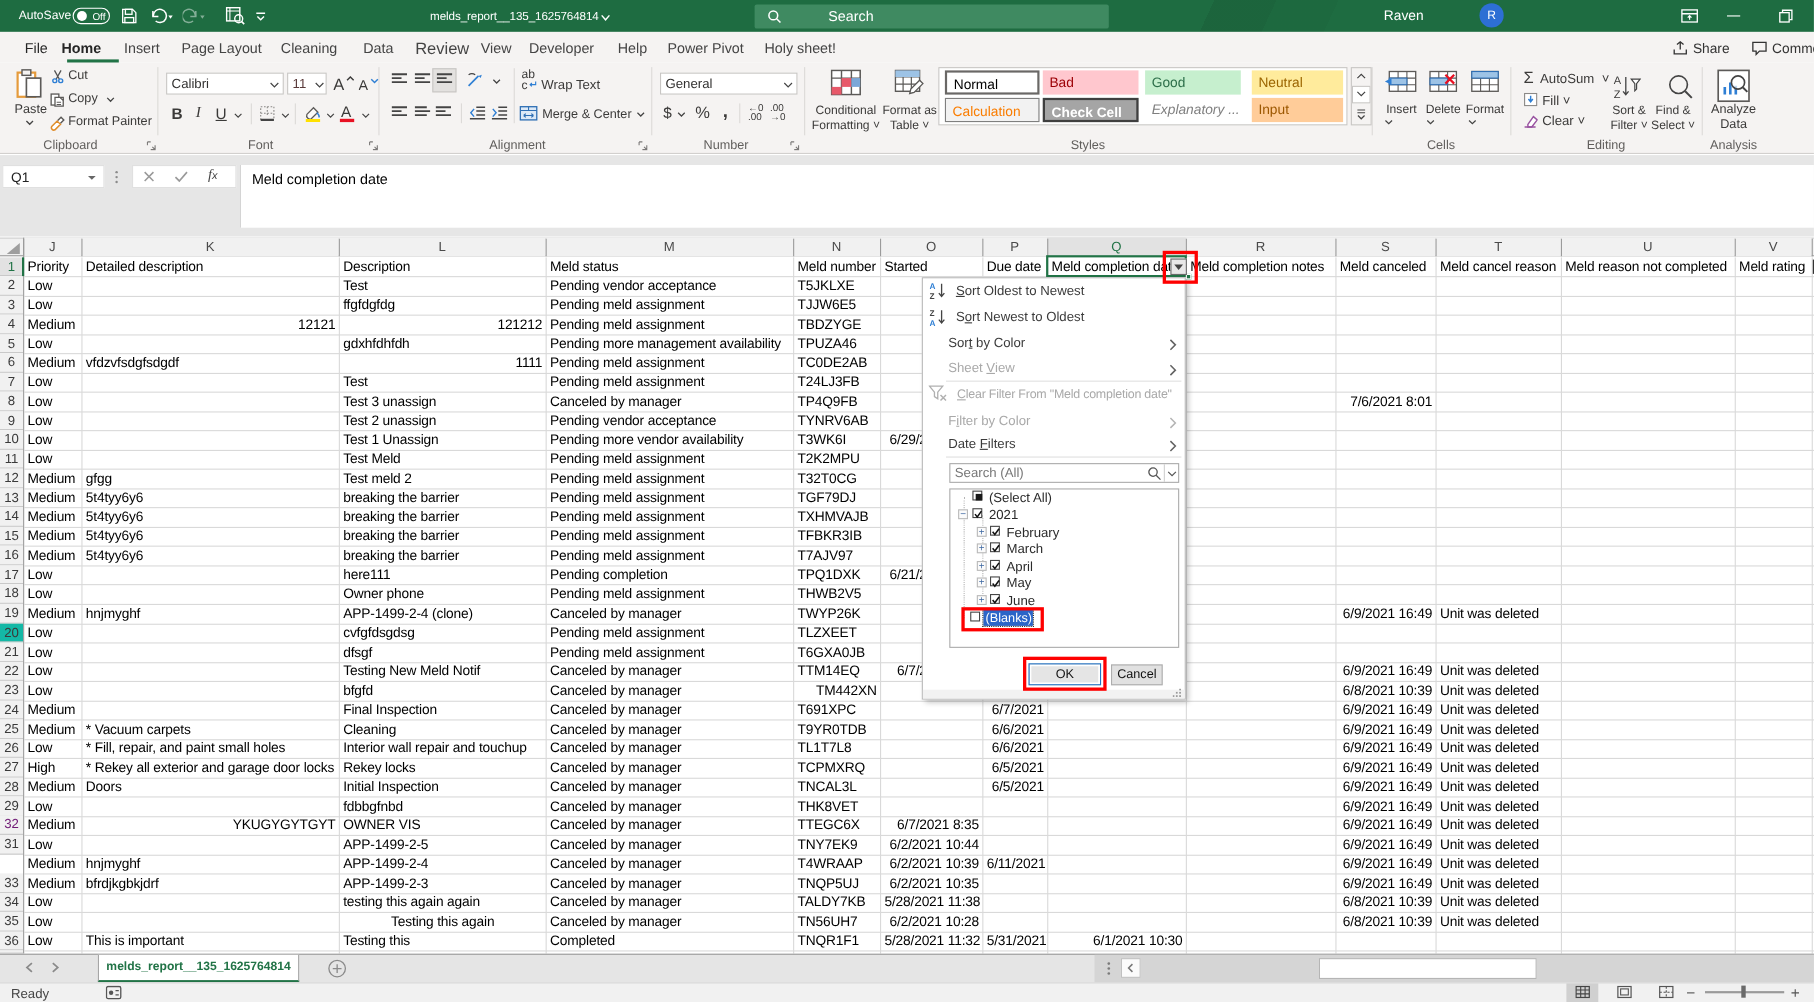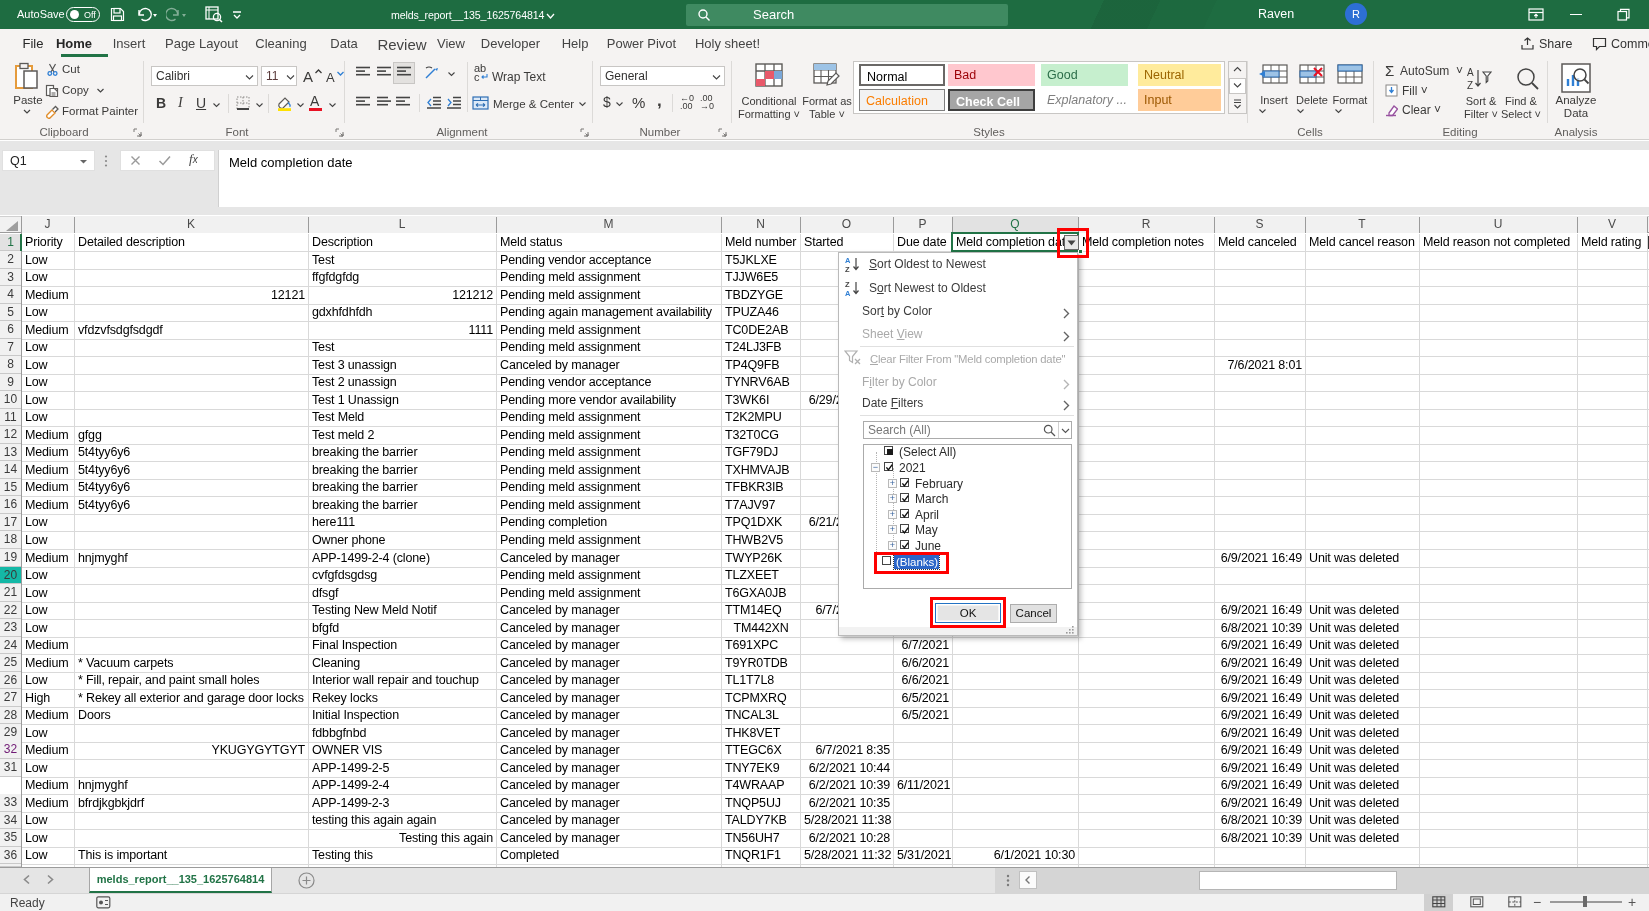--- a/index.html
+++ b/index.html
@@ -98,21 +98,21 @@
     <div class="ab" style="left:0;top:57px;width:1649px;height:83px;background:#f5f3f2;border-bottom:1px solid #d2d0ce"></div>
     <div class="ab" style="left:143px;top:61px;width:1px;height:62px;background:#dcdad8"></div>
     <div class="ab" style="left:344px;top:61px;width:1px;height:62px;background:#dcdad8"></div>
     <div class="ab" style="left:592px;top:61px;width:1px;height:62px;background:#dcdad8"></div>
     <div class="ab" style="left:731px;top:61px;width:1px;height:62px;background:#dcdad8"></div>
     <div class="ab" style="left:1247px;top:61px;width:1px;height:62px;background:#dcdad8"></div>
     <div class="ab" style="left:1373px;top:61px;width:1px;height:62px;background:#dcdad8"></div>
     <div class="ab" style="left:1547px;top:61px;width:1px;height:62px;background:#dcdad8"></div>
     <div class="ab" style="left:14px;top:126px;width:100px;text-align:center;font-size:11.5px;color:#605e5c">Clipboard</div>
     <div class="ab" style="left:187px;top:126px;width:100px;text-align:center;font-size:11.5px;color:#605e5c">Font</div>
-    <div class="ab" style="left:412px;top:126px;width:100px;text-align:center;font-size:11.5px;color:#605e5c">Alignment</div>
+    <div class="ab" style="left:396px;top:126px;width:100px;text-align:right;font-size:11.5px;color:#605e5c">Alignment</div>
     <div class="ab" style="left:610px;top:126px;width:100px;text-align:center;font-size:11.5px;color:#605e5c">Number</div>
     <div class="ab" style="left:939px;top:126px;width:100px;text-align:center;font-size:11.5px;color:#605e5c">Styles</div>
     <div class="ab" style="left:1260px;top:126px;width:100px;text-align:center;font-size:11.5px;color:#605e5c">Cells</div>
     <div class="ab" style="left:1410px;top:126px;width:100px;text-align:center;font-size:11.5px;color:#605e5c">Editing</div>
     <div class="ab" style="left:1526px;top:126px;width:100px;text-align:center;font-size:11.5px;color:#605e5c">Analysis</div>
     <svg class="ab" style="left:133px;top:128px" width="9" height="9" viewBox="0 0 9 9">
       <path d="M1 1 h3 M1 1 v3 M8 4 v4 h-4 M5.5 5.5 l2.5 2.5 M8 5.8 v2.2 h-2.2" fill="none" stroke="#7a7877" stroke-width="1"></path>
     </svg>
     <svg class="ab" style="left:335px;top:128px" width="9" height="9" viewBox="0 0 9 9">
       <path d="M1 1 h3 M1 1 v3 M8 4 v4 h-4 M5.5 5.5 l2.5 2.5 M8 5.8 v2.2 h-2.2" fill="none" stroke="#7a7877" stroke-width="1"></path>
@@ -540,21 +540,21 @@
     <div class="cell" style="left:309px;top:269.1px;width:187px;text-align:left;line-height:17px">ffgfdgfdg</div>
     <div class="cell" style="left:497px;top:269.1px;width:224px;text-align:left;line-height:17px">Pending meld assignment</div>
     <div class="cell" style="left:722px;top:269.1px;width:78px;text-align:left;line-height:17px">TJJW6E5</div>
     <div class="cell" style="left:22px;top:286.7px;width:52px;text-align:left;line-height:17px">Medium</div>
     <div class="cell" style="left:75px;top:286.7px;width:233px;text-align:right;line-height:17px">12121</div>
     <div class="cell" style="left:309px;top:286.7px;width:187px;text-align:right;line-height:17px">121212</div>
     <div class="cell" style="left:497px;top:286.7px;width:224px;text-align:left;line-height:17px">Pending meld assignment</div>
     <div class="cell" style="left:722px;top:286.7px;width:78px;text-align:left;line-height:17px">TBDZYGE</div>
     <div class="cell" style="left:22px;top:304.2px;width:52px;text-align:left;line-height:17px">Low</div>
     <div class="cell" style="left:309px;top:304.2px;width:187px;text-align:left;line-height:17px">gdxhfdhfdh</div>
-    <div class="cell" style="left:497px;top:304.2px;width:224px;text-align:left;line-height:17px">Pending again management availability</div>
+    <div class="cell" style="left:497px;top:304.2px;width:224px;text-align:left;line-height:17px">Pending more management availability</div>
     <div class="cell" style="left:722px;top:304.2px;width:78px;text-align:left;line-height:17px">TPUZA46</div>
     <div class="cell" style="left:22px;top:321.7px;width:52px;text-align:left;line-height:17px">Medium</div>
     <div class="cell" style="left:75px;top:321.7px;width:233px;text-align:left;line-height:17px">vfdzvfsdgfsdgdf</div>
     <div class="cell" style="left:309px;top:321.7px;width:187px;text-align:right;line-height:17px">1111</div>
     <div class="cell" style="left:497px;top:321.7px;width:224px;text-align:left;line-height:17px">Pending meld assignment</div>
     <div class="cell" style="left:722px;top:321.7px;width:78px;text-align:left;line-height:17px">TC0DE2AB</div>
     <div class="cell" style="left:22px;top:339.2px;width:52px;text-align:left;line-height:17px">Low</div>
     <div class="cell" style="left:309px;top:339.2px;width:187px;text-align:left;line-height:17px">Test</div>
     <div class="cell" style="left:497px;top:339.2px;width:224px;text-align:left;line-height:17px">Pending meld assignment</div>
     <div class="cell" style="left:722px;top:339.2px;width:78px;text-align:left;line-height:17px">T24LJ3FB</div>
@@ -628,21 +628,21 @@
     <div class="cell" style="left:22px;top:602.0px;width:52px;text-align:left;line-height:17px">Low</div>
     <div class="cell" style="left:309px;top:602.0px;width:187px;text-align:left;line-height:17px">Testing New Meld Notif</div>
     <div class="cell" style="left:497px;top:602.0px;width:224px;text-align:left;line-height:17px">Canceled by manager</div>
     <div class="cell" style="left:722px;top:602.0px;width:78px;text-align:left;line-height:17px">TTM14EQ</div>
     <div class="cell" style="left:801px;top:602.0px;width:92px;text-align:right;line-height:17px">6/7/2021 9:18</div>
     <div class="cell" style="left:1215px;top:602.0px;width:90px;text-align:right;line-height:17px">6/9/2021 16:49</div>
     <div class="cell" style="left:1306px;top:602.0px;width:113px;text-align:left;line-height:17px">Unit was deleted</div>
     <div class="cell" style="left:22px;top:619.5px;width:52px;text-align:left;line-height:17px">Low</div>
     <div class="cell" style="left:309px;top:619.5px;width:187px;text-align:left;line-height:17px">bfgfd</div>
     <div class="cell" style="left:497px;top:619.5px;width:224px;text-align:left;line-height:17px">Canceled by manager</div>
-    <div class="cell" style="left:722px;top:619.5px;width:78px;text-align:center;line-height:17px">TM442XN</div>
+    <div class="cell" style="left:722px;top:619.5px;width:78px;text-align:right;line-height:17px">TM442XN</div>
     <div class="cell" style="left:1215px;top:619.5px;width:90px;text-align:right;line-height:17px">6/8/2021 10:39</div>
     <div class="cell" style="left:1306px;top:619.5px;width:113px;text-align:left;line-height:17px">Unit was deleted</div>
     <div class="cell" style="left:22px;top:637.1px;width:52px;text-align:left;line-height:17px">Medium</div>
     <div class="cell" style="left:309px;top:637.1px;width:187px;text-align:left;line-height:17px">Final Inspection</div>
     <div class="cell" style="left:497px;top:637.1px;width:224px;text-align:left;line-height:17px">Canceled by manager</div>
     <div class="cell" style="left:722px;top:637.1px;width:78px;text-align:left;line-height:17px">T691XPC</div>
     <div class="cell" style="left:894px;top:637.1px;width:58px;text-align:right;line-height:17px">6/7/2021</div>
     <div class="cell" style="left:1215px;top:637.1px;width:90px;text-align:right;line-height:17px">6/9/2021 16:49</div>
     <div class="cell" style="left:1306px;top:637.1px;width:113px;text-align:left;line-height:17px">Unit was deleted</div>
     <div class="cell" style="left:22px;top:654.6px;width:52px;text-align:left;line-height:17px">Medium</div>
@@ -716,21 +716,21 @@
     <div class="cell" style="left:1215px;top:794.7px;width:90px;text-align:right;line-height:17px">6/9/2021 16:49</div>
     <div class="cell" style="left:1306px;top:794.7px;width:113px;text-align:left;line-height:17px">Unit was deleted</div>
     <div class="cell" style="left:22px;top:812.3px;width:52px;text-align:left;line-height:17px">Low</div>
     <div class="cell" style="left:309px;top:812.3px;width:187px;text-align:left;line-height:17px">testing this again again</div>
     <div class="cell" style="left:497px;top:812.3px;width:224px;text-align:left;line-height:17px">Canceled by manager</div>
     <div class="cell" style="left:722px;top:812.3px;width:78px;text-align:left;line-height:17px">TALDY7KB</div>
     <div class="cell" style="left:801px;top:812.3px;width:92px;text-align:right;line-height:17px">5/28/2021 11:38</div>
     <div class="cell" style="left:1215px;top:812.3px;width:90px;text-align:right;line-height:17px">6/8/2021 10:39</div>
     <div class="cell" style="left:1306px;top:812.3px;width:113px;text-align:left;line-height:17px">Unit was deleted</div>
     <div class="cell" style="left:22px;top:829.8px;width:52px;text-align:left;line-height:17px">Low</div>
-    <div class="cell" style="left:309px;top:829.8px;width:187px;text-align:right;line-height:17px">Testing this again</div>
+    <div class="cell" style="left:309px;top:829.8px;width:187px;text-align:center;line-height:17px">Testing this again</div>
     <div class="cell" style="left:497px;top:829.8px;width:224px;text-align:left;line-height:17px">Canceled by manager</div>
     <div class="cell" style="left:722px;top:829.8px;width:78px;text-align:left;line-height:17px">TN56UH7</div>
     <div class="cell" style="left:801px;top:829.8px;width:92px;text-align:right;line-height:17px">6/2/2021 10:28</div>
     <div class="cell" style="left:1215px;top:829.8px;width:90px;text-align:right;line-height:17px">6/8/2021 10:39</div>
     <div class="cell" style="left:1306px;top:829.8px;width:113px;text-align:left;line-height:17px">Unit was deleted</div>
     <div class="cell" style="left:22px;top:847.3px;width:52px;text-align:left;line-height:17px">Low</div>
     <div class="cell" style="left:75px;top:847.3px;width:233px;text-align:left;line-height:17px">This is important</div>
     <div class="cell" style="left:309px;top:847.3px;width:187px;text-align:left;line-height:17px">Testing this</div>
     <div class="cell" style="left:497px;top:847.3px;width:224px;text-align:left;line-height:17px">Completed</div>
     <div class="cell" style="left:722px;top:847.3px;width:78px;text-align:left;line-height:17px">TNQR1F1</div>

